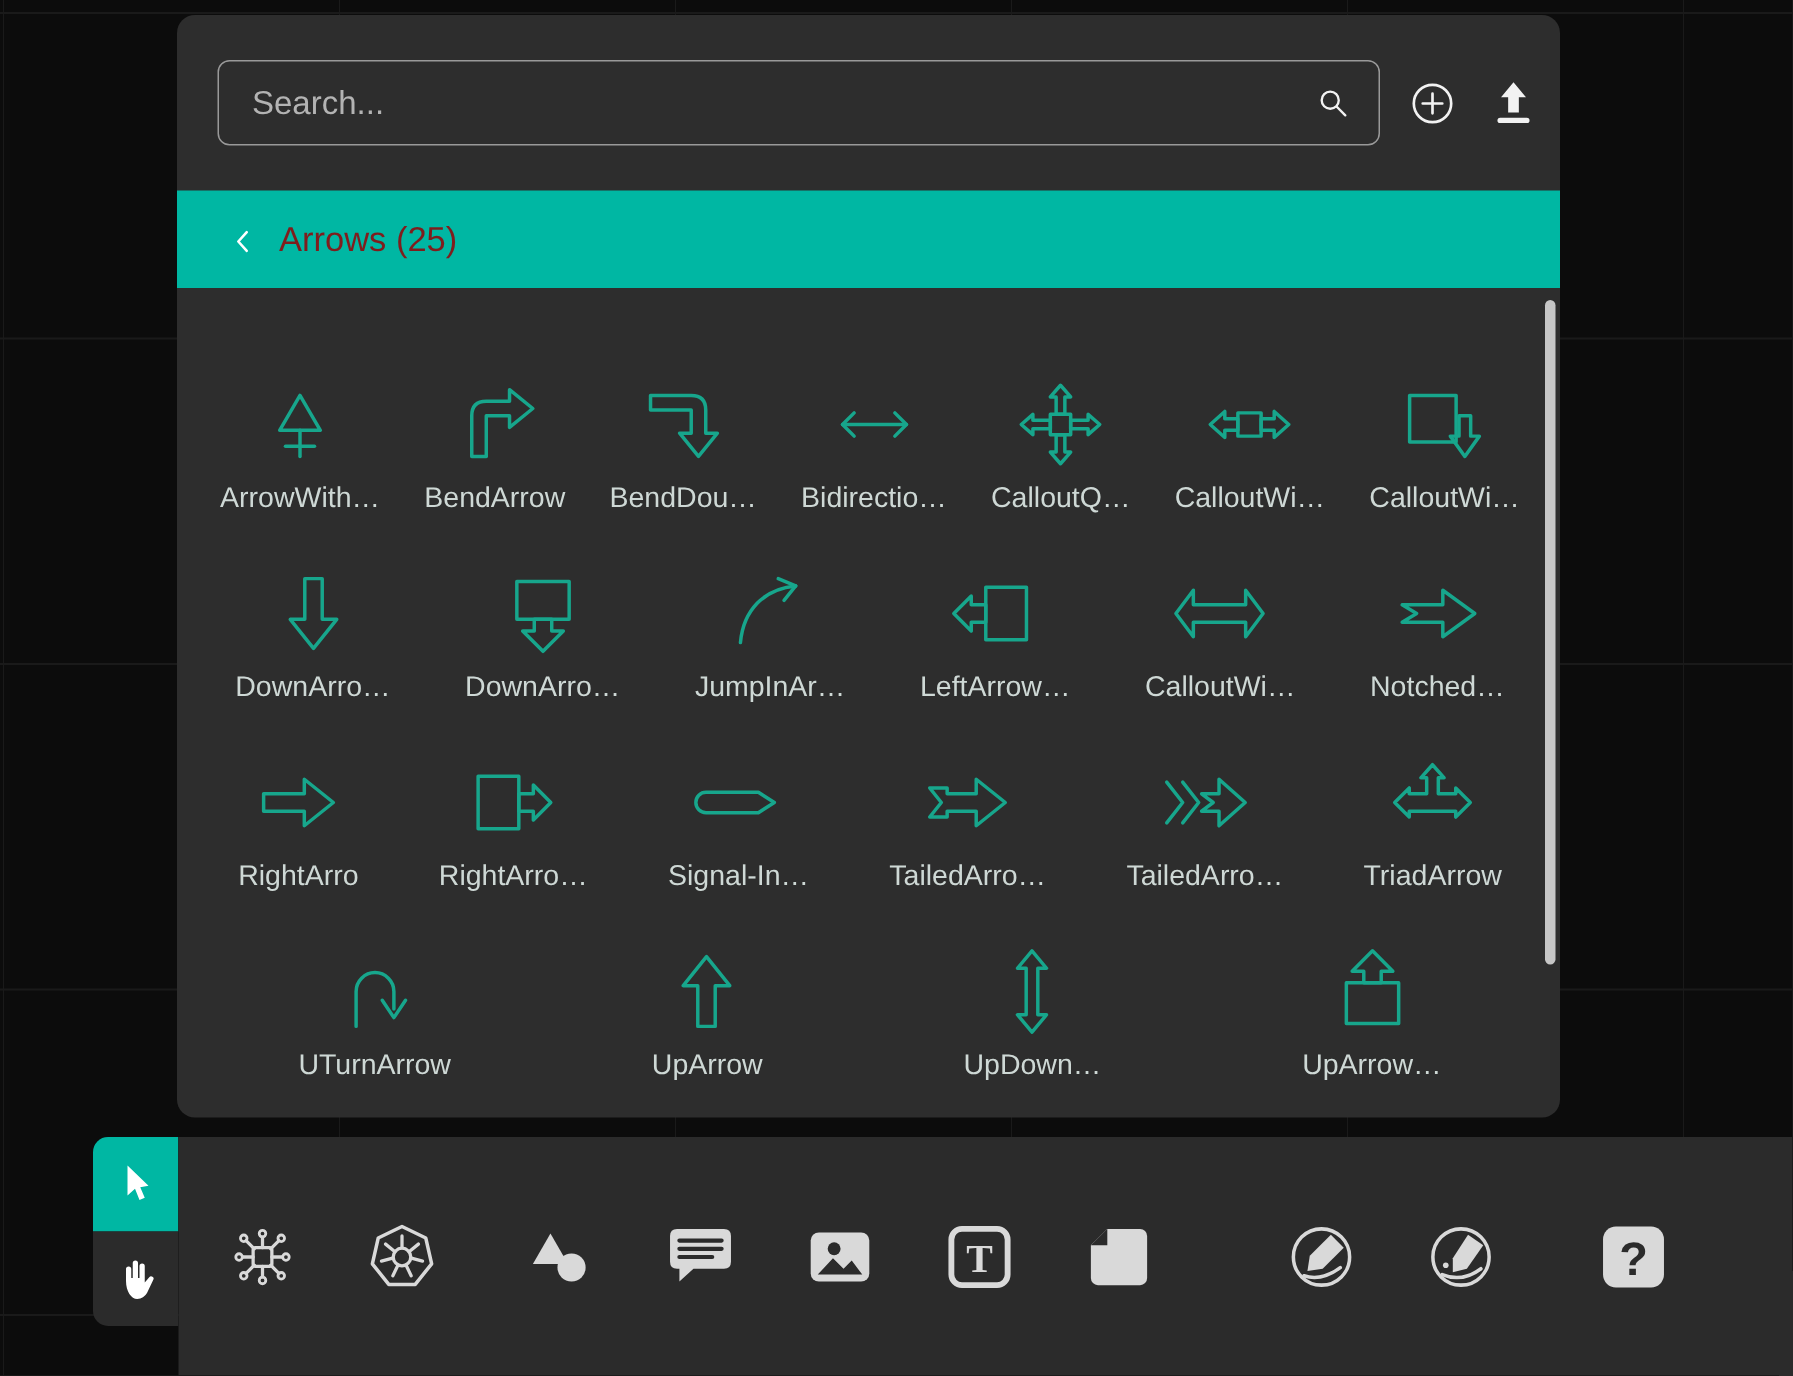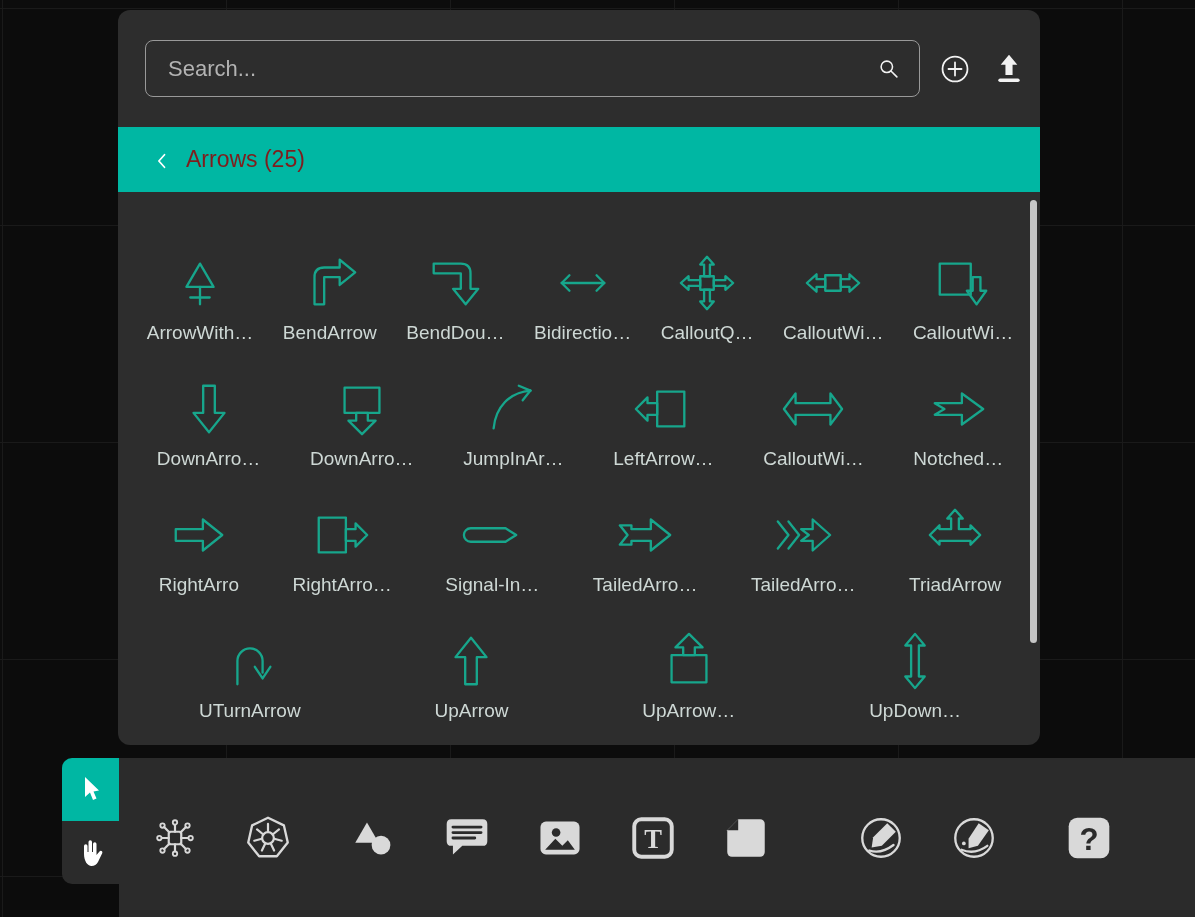--- a/index.html
+++ b/index.html
@@ -258,30 +258,30 @@
             <span class="slabel">UTurnArrow</span>
           </div>
           <div class="sitem">
             <span class="sicon-shape"><svg xmlns="http://www.w3.org/2000/svg" viewBox="0 0 64 64" width="100%" height="100%" fill="none" stroke="currentColor" stroke-width="2.4" stroke-linecap="round" stroke-linejoin="round">
                 <path d="M26 56 H38 V28 H48 L32 8 L16 28 H26 Z"></path>
               </svg></span>
             <span class="slabel">UpArrow</span>
           </div>
           <div class="sitem">
             <span class="sicon-shape"><svg xmlns="http://www.w3.org/2000/svg" viewBox="0 0 64 64" width="100%" height="100%" fill="none" stroke="currentColor" stroke-width="2.4" stroke-linecap="round" stroke-linejoin="round">
+                <path d="M32 4 L42 16 H36 V48 H42 L32 60 L22 48 H28 V16 H22 Z"></path>
+              </svg></span>
+            <span class="slabel">UpDown…</span>
+          </div>
+          <div class="sitem">
+            <span class="sicon-shape"><svg xmlns="http://www.w3.org/2000/svg" viewBox="0 0 64 64" width="100%" height="100%" fill="none" stroke="currentColor" stroke-width="2.4" stroke-linecap="round" stroke-linejoin="round">
                 <path d="M14 26 H50 V54 H14 Z"></path>
                 <path d="M26 26 V18 H18 L32 4 L46 18 H38 V26 Z"></path>
               </svg></span>
             <span class="slabel">UpArrow…</span>
-          </div>
-          <div class="sitem">
-            <span class="sicon-shape"><svg xmlns="http://www.w3.org/2000/svg" viewBox="0 0 64 64" width="100%" height="100%" fill="none" stroke="currentColor" stroke-width="2.4" stroke-linecap="round" stroke-linejoin="round">
-                <path d="M32 4 L42 16 H36 V48 H42 L32 60 L22 48 H28 V16 H22 Z"></path>
-              </svg></span>
-            <span class="slabel">UpDown…</span>
           </div>
         </div>
       </div>
 
     <div class="vscroll"></div>
   </section>
 
   <div class="tool-col" id="tool-col">
       <button class="ctool selected">
         <span><svg xmlns="http://www.w3.org/2000/svg" viewBox="0 0 64 64" width="100%" height="100%" fill="none" stroke="currentColor" stroke-width="2.4" stroke-linecap="round" stroke-linejoin="round">

